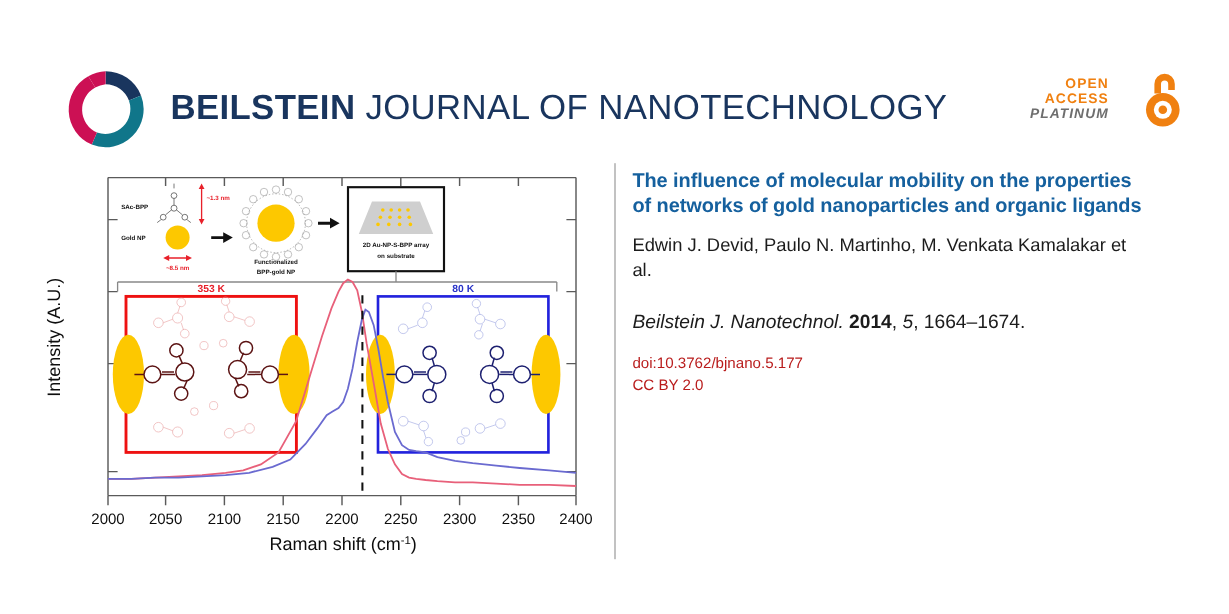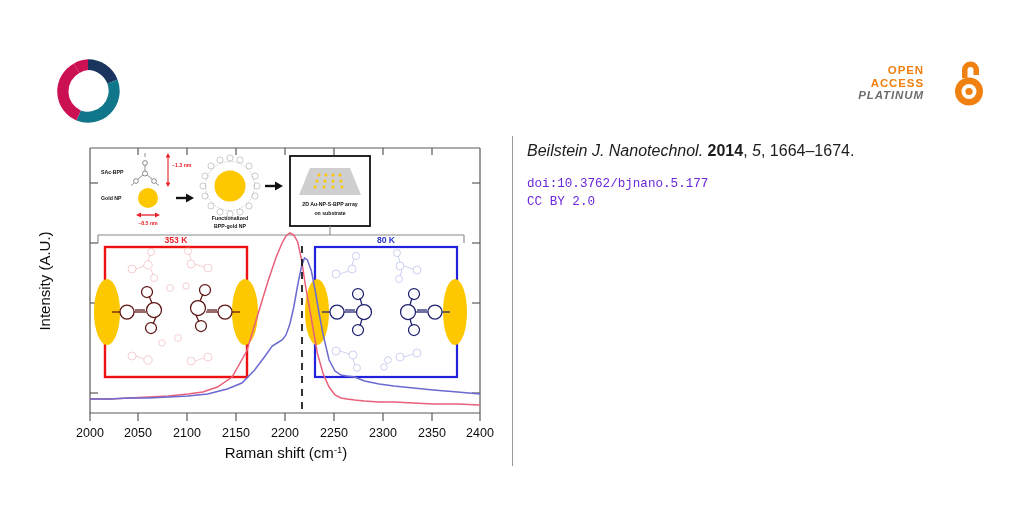--- a/index.html
+++ b/index.html
@@ -93,25 +93,24 @@
   #article-citation {
     color: #1c1c1c;
     font-size: 16px;
     line-height: 1.4;
     margin: 0 0 14px 0;
   }
   #article-citation .cit-journal { font-style: italic; }
   #article-citation .cit-year { font-weight: bold; }
   #article-citation .cit-vol { font-style: italic; }
   #article-doi, #article-license {
-    color: #6d28d9;
+    color: #b91c1c;
     font-size: 12.6px;
     line-height: 1.42;
     margin: 0;
-    font-family: Liberation Mono, monospace;
   }
 
   
   #figure {
     position: absolute;
     left: 28px; top: 138px;
     width: 470px; height: 325px;
   }
   #figure svg { display: block; }
 
@@ -156,40 +155,45 @@
 <div id="header">
 
   <div id="logo-group">
     <svg id="logo-mark" viewBox="0 0 100 100">
       <path d="M50 6 A44 44 0 0 1 91 34 L77 40 A29 29 0 0 0 50 21 Z" fill="#19355e"></path>
       <path d="M91 34 A44 44 0 0 1 34 91 L40 77 A29 29 0 0 0 77 40 Z" fill="#10768a"></path>
       <path d="M34 91 A44 44 0 0 1 30 12 L38 25 A29 29 0 0 0 40 77 Z" fill="#cc1054"></path>
       <path d="M30 12 A44 44 0 0 1 50 6 L50 21 A29 29 0 0 0 38 25 Z" fill="#cc1054"></path>
       <circle cx="50" cy="50" r="29" fill="none"></circle>
     </svg>
+    <div id="logo-wordmark">
+      <span class="wm-bold">BEILSTEIN</span><span class="wm-light"> JOURNAL OF NANOTECHNOLOGY</span>
+    </div>
   </div>
 
   <div id="oa-badge">
     <div id="oa-text">
       <span class="oa-orange">OPEN</span>
       <span class="oa-orange">ACCESS</span>
       <span class="oa-gray">PLATINUM</span>
     </div>
     <svg id="oa-lock" viewBox="0 0 38 50">
       <path d="M12 20 L12 12 A8.5 8.5 0 0 1 29 12 L29 17 L23.5 17 L23.5 12 A3 3 0 0 0 17.5 12 L17.5 20 Z" fill="#f08010"></path>
       <circle cx="19" cy="33.5" r="14" fill="#f08010"></circle>
       <circle cx="19" cy="33.5" r="7.5" fill="#ffffff"></circle>
       <circle cx="19" cy="33.5" r="3.6" fill="#f08010"></circle>
     </svg>
   </div>
 </div>
 
 <div id="divider"></div>
 
 <div id="info-column">
+  <div id="article-title">The influence of molecular mobility on the properties of networks of gold nanoparticles and organic ligands</div>
+  <div id="article-authors">Edwin J. Devid, Paulo N. Martinho, M. Venkata Kamalakar et al.</div>
   <div id="article-citation"><span class="cit-journal">Beilstein J. Nanotechnol.</span><span> </span><span class="cit-year">2014</span><span>, </span><span class="cit-vol">5</span><span>, </span><span>1664–1674.</span></div>
   <div id="article-doi">doi:10.3762/bjnano.5.177</div>
   <div id="article-license">CC BY 2.0</div>
 </div>
 
 <div id="figure">
   <svg width="470" height="325" viewBox="0 0 470 325">
 
     <g>
       <rect x="62" y="10" width="390" height="265" fill="#ffffff" stroke="none"></rect>

